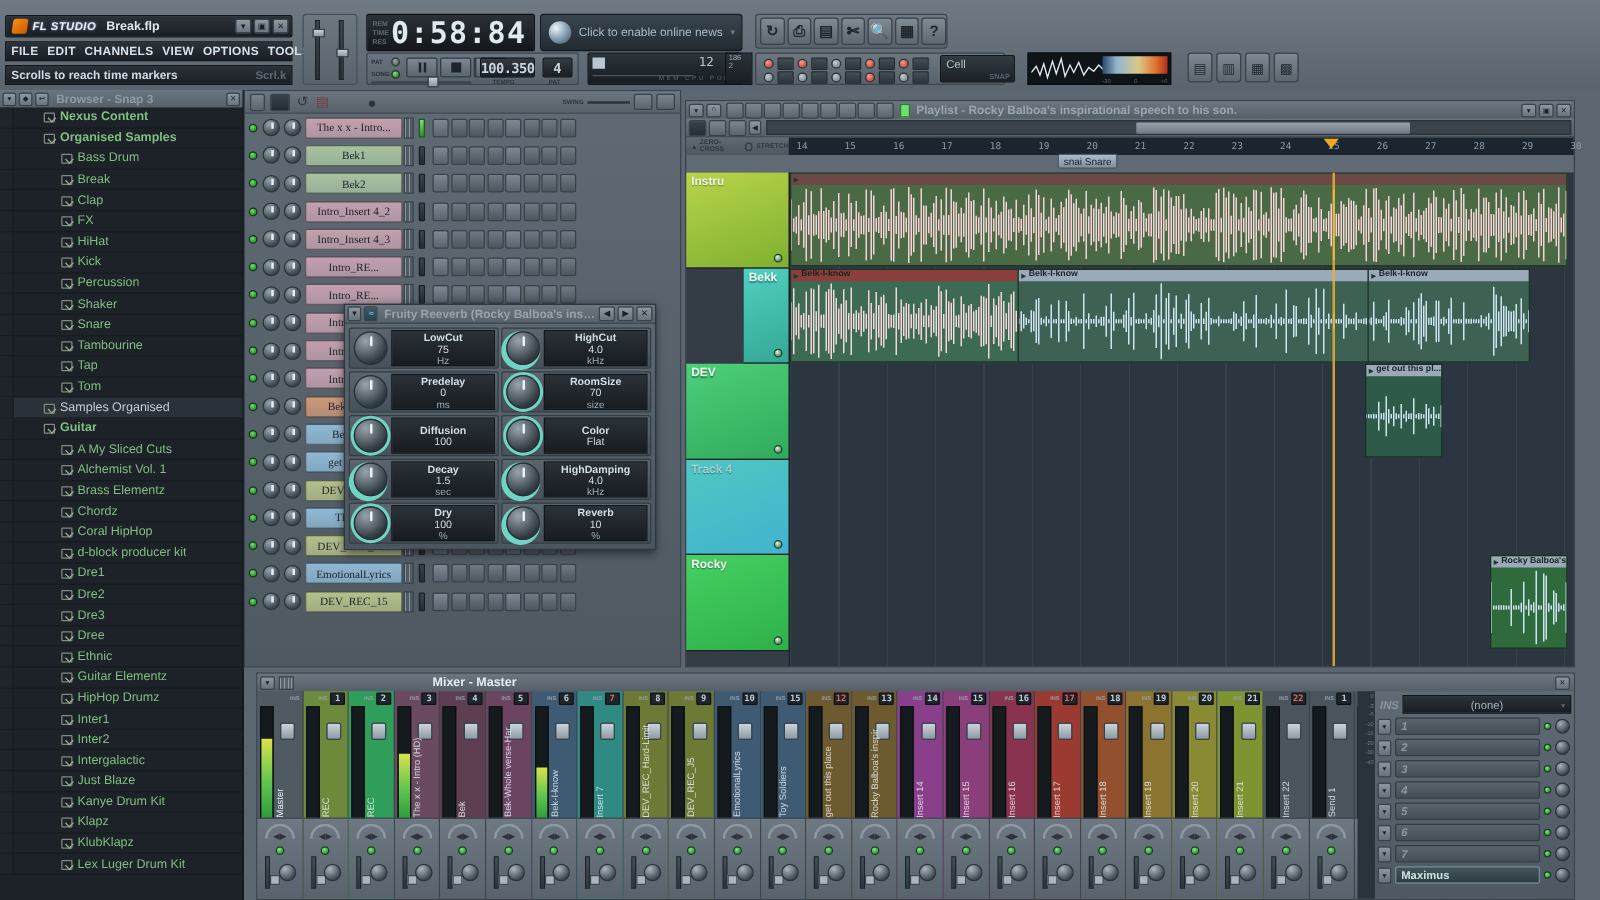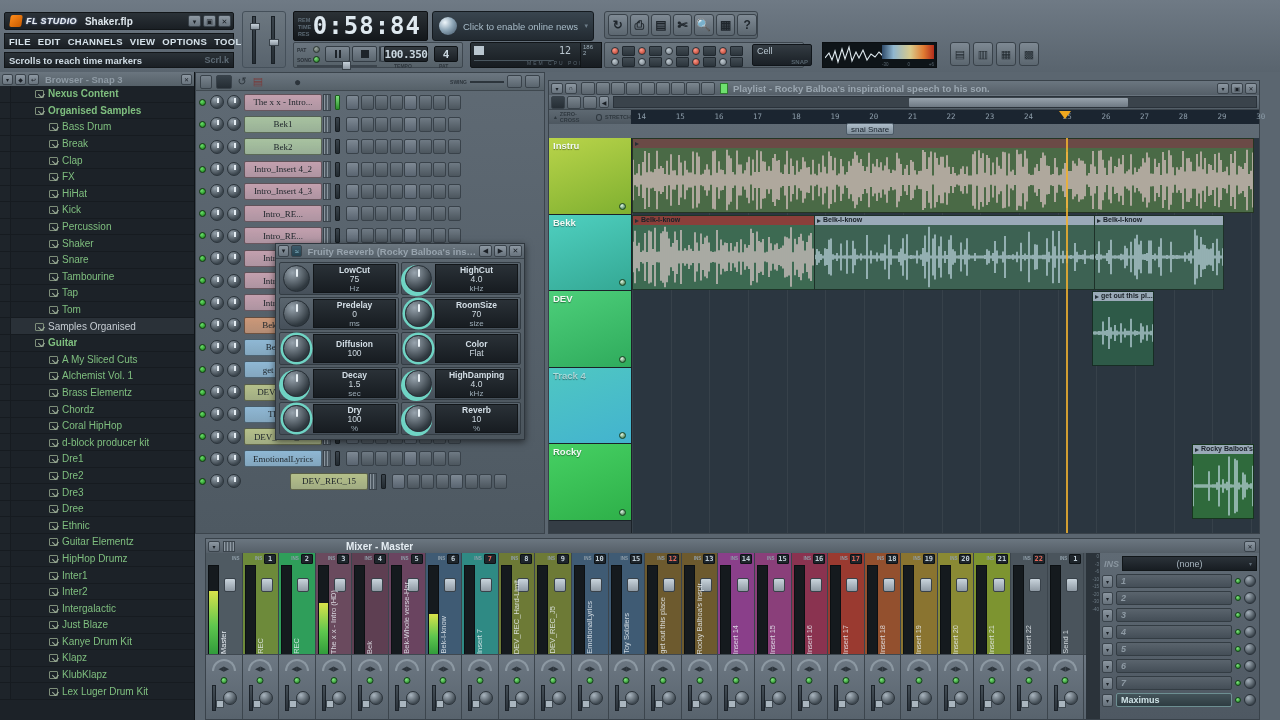--- a/index.html
+++ b/index.html
@@ -273,21 +273,21 @@
 </head>
 <body>
 
 <div class="app">
 
   <div class="topbar">
 
     <div class="titlewin">
       <div class="fllogo"></div>
       <span class="fltext">FL STUDIO</span>
-      <span class="flfile">Shaker.flp</span>
+      <span class="flfile">Break.flp</span>
       <div class="wbtns">
         <div class="wbtn">▾</div>
         <div class="wbtn">▣</div>
         <div class="wbtn">✕</div>
       </div>
     </div>
 
     <div class="menubar">
       <span>FILE</span>
       <span>EDIT</span>
@@ -1023,21 +1023,21 @@
             <div class="stp accent"></div>
             <div class="stp"></div>
             <div class="stp"></div>
             <div class="stp"></div>
           </div>
         </div>
         <div class="chrow">
           <div class="cled"></div>
           <div class="cknob"></div>
           <div class="cknob"></div>
-          <div class="cname" style="background: linear-gradient(rgb(181, 192, 138), rgba(181, 192, 138, 0.8)); margin-left: 46px;">DEV_REC_15</div>
+          <div class="cname" style="background: linear-gradient(rgb(181, 192, 138), rgba(181, 192, 138, 0.8));">DEV_REC_15</div>
           <div class="cgrip"></div>
           <div class="cmutewrap">
             <div class="cmute"></div>
           </div>
           <div class="steps">
             <div class="stp accent"></div>
             <div class="stp"></div>
             <div class="stp"></div>
             <div class="stp"></div>
             <div class="stp accent"></div>
@@ -1205,21 +1205,21 @@
           <div class="plhtri" style="left: 428px; top: 1px;"></div>
         </div>
     </div>
 
     <div class="plgrid">
       <div class="tracks" id="playlist-tracks">
           <div class="trk" style="background: linear-gradient(160deg, rgb(185, 212, 74), rgb(127, 176, 48));">
             <div class="trkname">Instru</div>
             <div class="trkdot"></div>
           </div>
-          <div class="trk" style="background: linear-gradient(160deg, rgb(79, 208, 192), rgb(52, 168, 148));">
+          <div class="trk" style="background: linear-gradient(160deg, rgb(79, 208, 192), rgb(52, 168, 148)); margin-left: 46px;">
             <div class="trkname">Bekk</div>
             <div class="trkdot"></div>
           </div>
           <div class="trk" style="background: linear-gradient(160deg, rgb(77, 207, 122), rgb(47, 171, 92));">
             <div class="trkname">DEV</div>
             <div class="trkdot"></div>
           </div>
           <div class="trk" style="background: linear-gradient(160deg, rgb(79, 199, 194), rgb(67, 179, 207));">
             <div class="trkname" style="color: rgba(255, 255, 255, 0.55);">Track 4</div>
             <div class="trkdot"></div>

